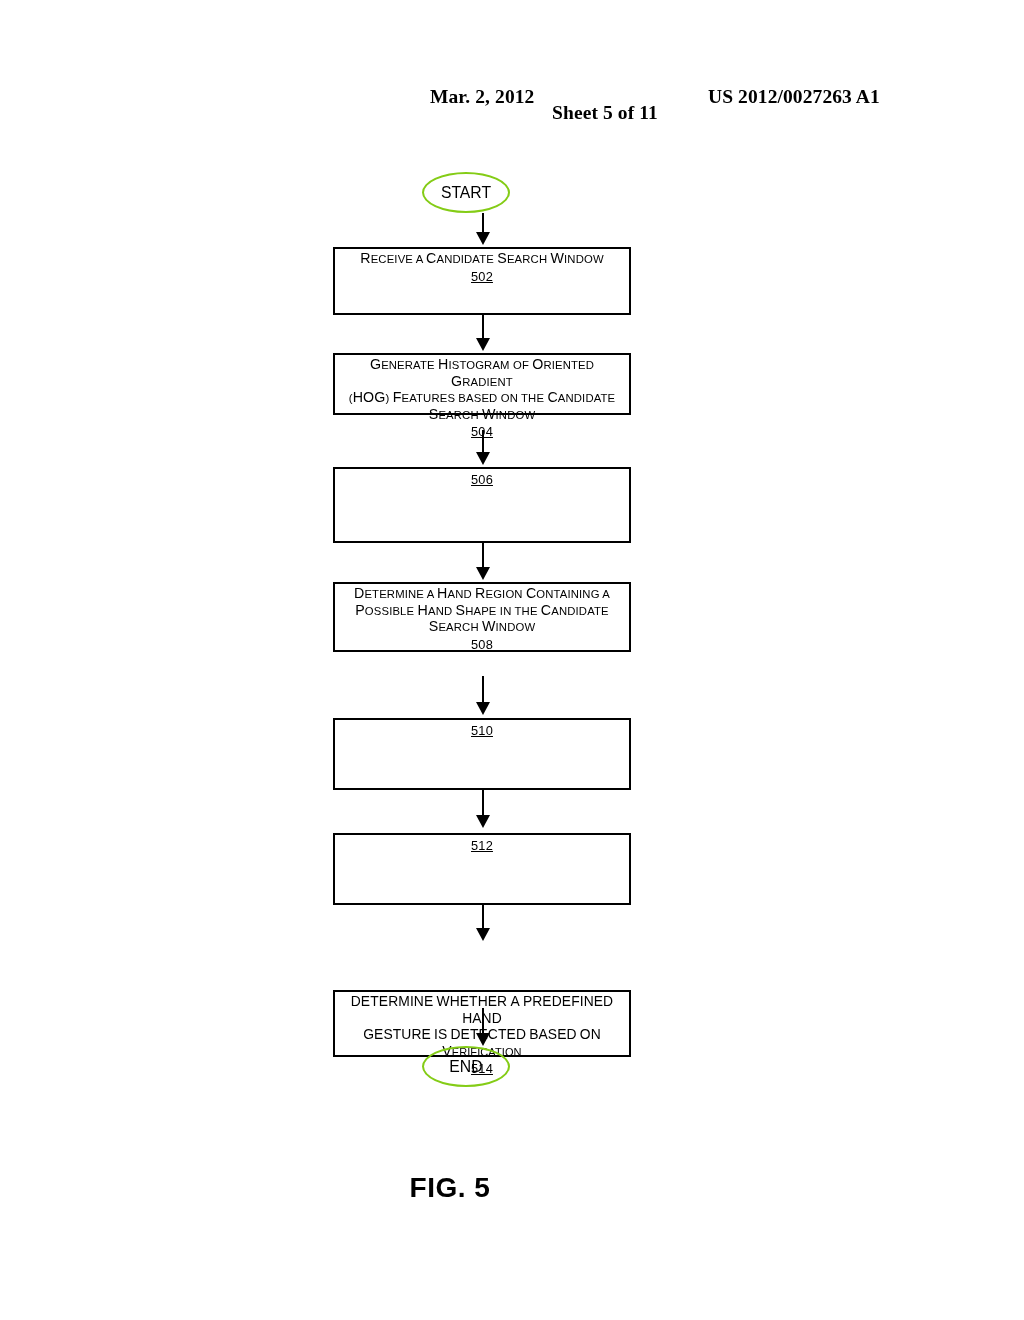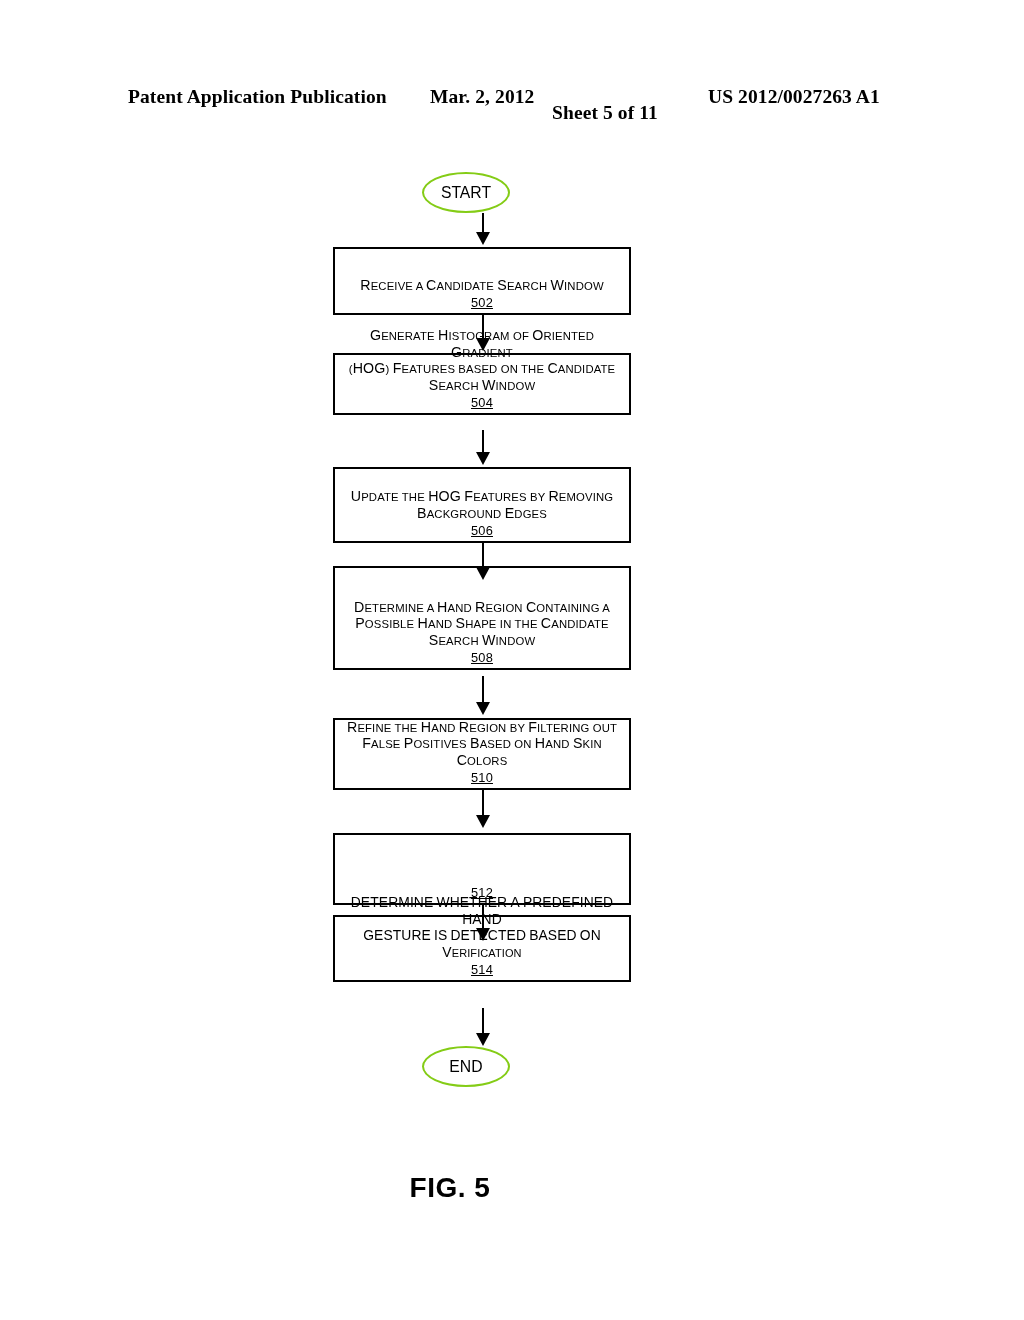--- a/index.html
+++ b/index.html
@@ -64,21 +64,21 @@
   
   .box {
     position: absolute;
     left: 333px;
     width: 298px;
     border: 2px solid #000;
     box-sizing: border-box;
     display: flex;
     flex-direction: column;
     align-items: center;
-    justify-content: flex-end;
+    justify-content: flex-start;
     text-align: center;
     padding: 2px 8px;
   }
   .box .btext {
     font-size: 11.3px;
     line-height: 15.5px;
     letter-spacing: 0.15px;
   }
   .box .bnum {
     font-size: 12.8px;
@@ -123,21 +123,20 @@
     font-family: "Liberation Sans", sans-serif;
     font-weight: bold;
     font-size: 28px;
     letter-spacing: 0.5px;
   }
 </style>
 </head>
 <body>
 
 <div class="header">
-  <span class="h-pub">Patent Application Publication</span>
   <span class="h-date">Mar. 2, 2012</span>
   <span class="h-sheet">Sheet 5 of 11</span>
   <span class="h-num">US 2012/0027263 A1</span>
 </div>
 
 <div class="flow">
 
   <div class="oval" style="top:172px;">
     <span class="cap"><span class="sc-big">START</span></span>
   </div>
@@ -155,51 +154,49 @@
 
   <div class="box" style="top:353px; height:62px;">
     <div class="btext"><span class="sc-big">G</span>ENERATE <span class="sc-big">H</span>ISTOGRAM OF <span class="sc-big">O</span>RIENTED <span class="sc-big">G</span>RADIENT<br>(<span class="sc-big">HOG</span>) <span class="sc-big">F</span>EATURES BASED ON THE <span class="sc-big">C</span>ANDIDATE<br><span class="sc-big">S</span>EARCH <span class="sc-big">W</span>INDOW</div>
     <div class="bnum">504</div>
   </div>
 
   <div class="conn" style="top:430px; height:24px;"></div>
   <div class="arrowhead" style="top:452px;"></div>
 
   <div class="box" style="top:467px; height:76px;">
-    <div class="btext"><span class="sc-big">U</span>PDATE THE <span class="sc-big">HOG</span> <span class="sc-big">F</span>EATURES BY <span class="sc-big">R</span>EMOVING<br><span class="sc-big">B</span>ACKGROUND <span class="sc-big">E</span>DGES</div>
     <div class="bnum">506</div>
   </div>
 
   <div class="conn" style="top:543px; height:26px;"></div>
   <div class="arrowhead" style="top:567px;"></div>
 
-  <div class="box" style="top:566px; height:104px;">
+  <div class="box" style="top:582px; height:70px;">
     <div class="btext"><span class="sc-big">D</span>ETERMINE A <span class="sc-big">H</span>AND <span class="sc-big">R</span>EGION <span class="sc-big">C</span>ONTAINING A<br><span class="sc-big">P</span>OSSIBLE <span class="sc-big">H</span>AND <span class="sc-big">S</span>HAPE IN THE <span class="sc-big">C</span>ANDIDATE<br><span class="sc-big">S</span>EARCH <span class="sc-big">W</span>INDOW</div>
     <div class="bnum">508</div>
   </div>
 
   <div class="conn" style="top:676px; height:28px;"></div>
   <div class="arrowhead" style="top:702px;"></div>
 
   <div class="box" style="top:718px; height:72px;">
-    <div class="btext"><span class="sc-big">R</span>EFINE THE <span class="sc-big">H</span>AND <span class="sc-big">R</span>EGION BY <span class="sc-big">F</span>ILTERING OUT<br><span class="sc-big">F</span>ALSE <span class="sc-big">P</span>OSITIVES <span class="sc-big">B</span>ASED ON <span class="sc-big">H</span>AND <span class="sc-big">S</span>KIN <span class="sc-big">C</span>OLORS</div>
     <div class="bnum">510</div>
   </div>
 
   <div class="conn" style="top:790px; height:27px;"></div>
   <div class="arrowhead" style="top:815px;"></div>
 
   <div class="box" style="top:833px; height:72px;">
     <div class="bnum">512</div>
   </div>
 
   <div class="conn" style="top:905px; height:26px;"></div>
   <div class="arrowhead" style="top:928px;"></div>
 
-  <div class="box plain" style="top:915px; height:67px;">
+  <div class="box plain" style="top:990px; height:67px;">
     <div class="btext"><span class="sc-big">DETERMINE</span> <span class="sc-big">WHETHER</span> <span class="sc-big">A</span> <span class="sc-big">PREDEFINED</span> <span class="sc-big">HAND</span><br><span class="sc-big">GESTURE</span> <span class="sc-big">IS</span> <span class="sc-big">DETECTED</span> <span class="sc-big">BASED</span> <span class="sc-big">ON</span> <span class="sc-big">V</span>ERIFICATION</div>
     <div class="bnum">514</div>
   </div>
 
   <div class="conn" style="top:1008px; height:28px;"></div>
   <div class="arrowhead" style="top:1033px;"></div>
 
   <div class="oval" style="top:1046px;">
     <span class="cap"><span class="sc-big">END</span></span>
   </div>

